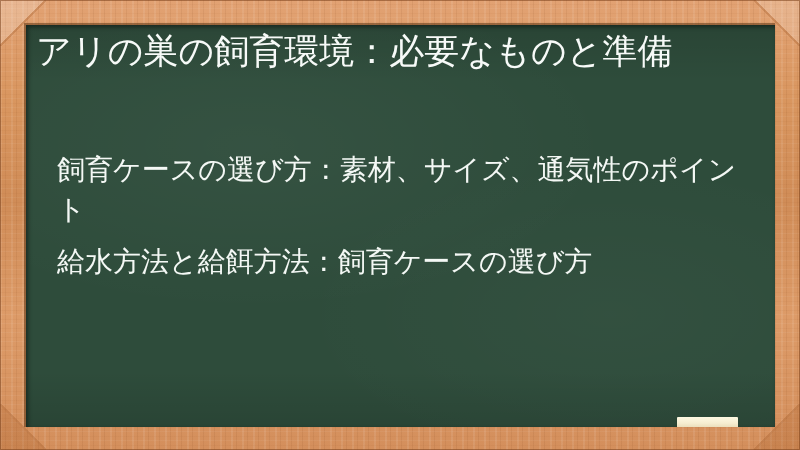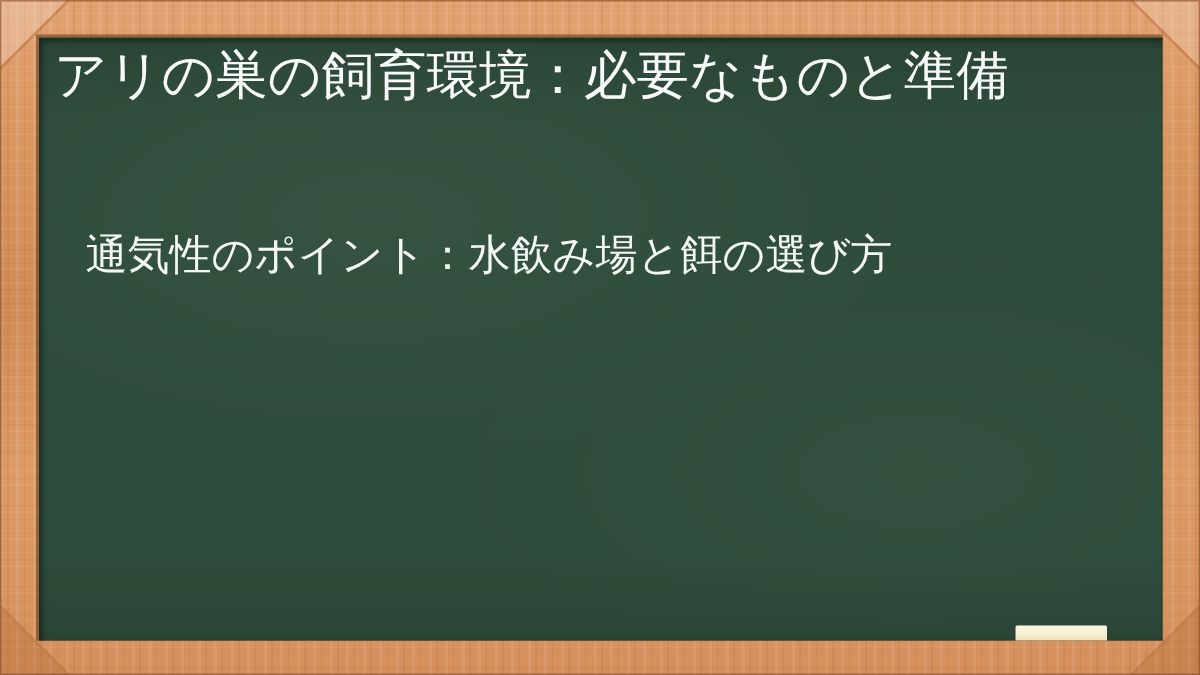--- a/index.html
+++ b/index.html
@@ -163,19 +163,20 @@
   <div class="mitre bl"></div>
   <div class="mitre br"></div>
   <div class="frame-edge"></div>
 
   <div class="board">
     <div class="board-inner-shade"></div>
 
     <div class="title">アリの巣の飼育環境：必要なものと準備</div>
 
     <div class="bullets">
-      <p class="bullet">通気性のポイント：水飲み場と餌の選び方</p>
+      <p class="bullet">飼育ケースの選び方：素材、サイズ、通気性のポイント</p>
+      <p class="bullet">給水方法と給餌方法：飼育ケースの選び方</p>
     </div>
 
     <div class="chalk"></div>
   </div>
 
 </div>
 
 </body></html>

